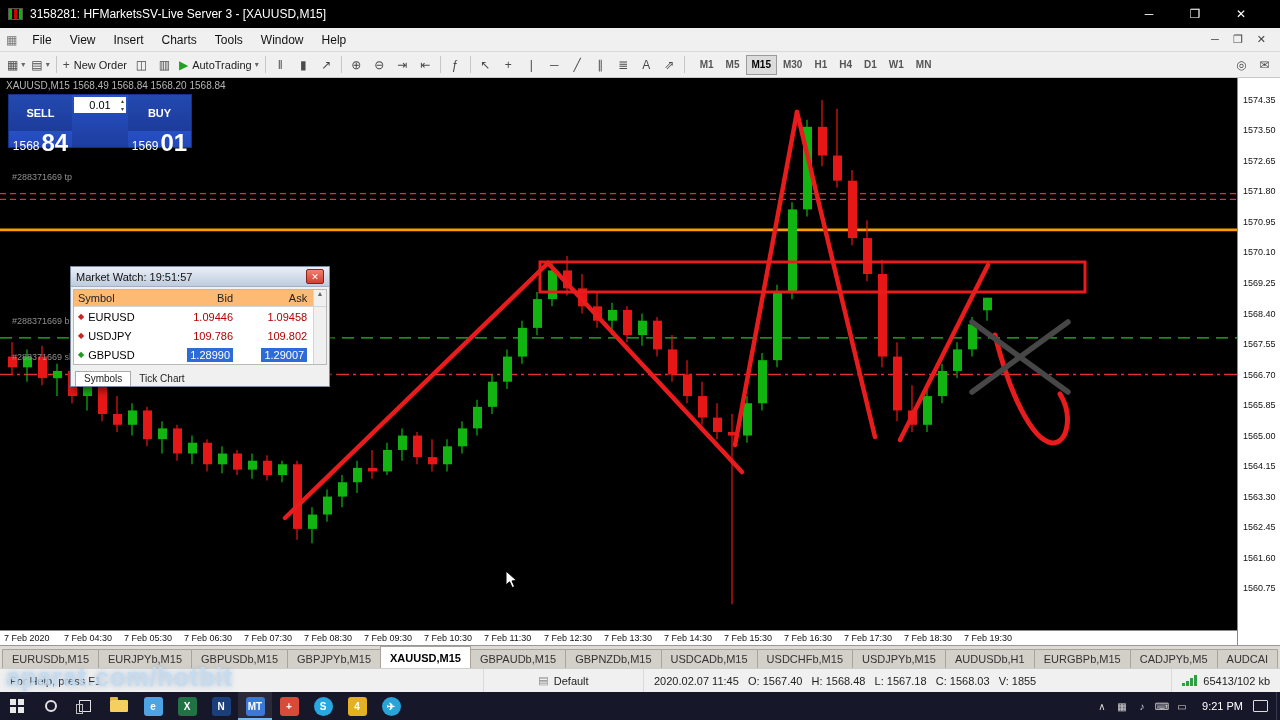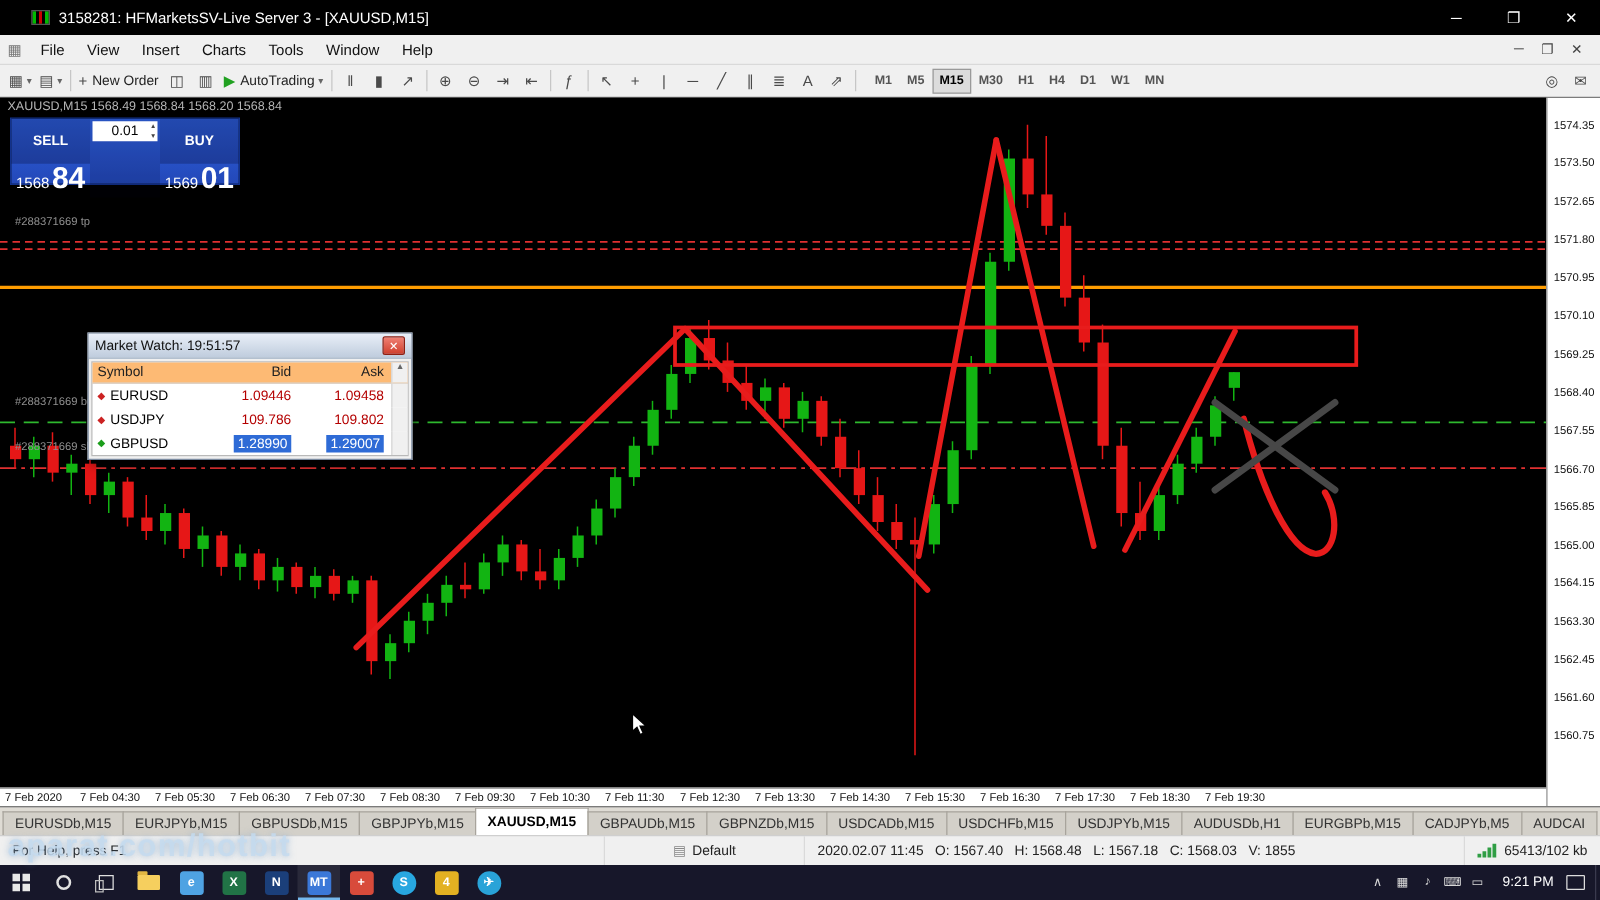--- a/index.html
+++ b/index.html
@@ -1,21 +1,21 @@
 <!DOCTYPE html>
 <html><head>
 <meta charset="utf-8">
 <style>
   * { margin:0; padding:0; box-sizing:border-box; }
   html,body { width:1280px; height:720px; overflow:hidden; background:#000;
               font-family:"Liberation Sans", sans-serif; }
 
   
   .titlebar { height:28px; background:#000; color:#fff; display:flex; align-items:center;
-              padding:0 0 0 8px; font-size:12px;margin-left:17px; }
+              padding:0 16px 0 8px; font-size:12px; }
   .title-icon { width:15px; height:12px; margin-right:7px; border:1px solid #555;
                 background:linear-gradient(90deg,#0b0 0 3px,#000 3px 5px,#c00 5px 8px,#000 8px 10px,#0b0 10px 13px); }
   .titlebar .title-text { flex:1; white-space:nowrap; }
   .win-ctl { width:46px; height:28px; display:flex; align-items:center; justify-content:center;
              color:#fff; font-size:12px; }
 
   
   .menubar { height:24px; background:#f0f0f0; display:flex; align-items:center;
              font-size:12px; color:#111; border-bottom:1px solid #d9d9d9; padding:0 4px; }
   .menu-sys-icon { color:#777; font-size:12px; margin:0 6px 0 2px; }
@@ -472,20 +472,24 @@
             <span class="c-sym">
               <span class="sym-dot" style="color: rgb(27, 158, 27);">◆</span>
               <span>GBPUSD</span>
             </span>
             <span class="c-bid"><span class="val-hi">1.28990</span></span>
             <span class="c-ask"><span class="val-hi">1.29007</span></span>
             <span class="c-scroll"></span>
           </div>
         </div>
     </div>
+    <div class="mw-tabs">
+        <div class="mw-tab active">Symbols</div>
+        <div class="mw-tab">Tick Chart</div>
+      </div>
   </div>
 
   <div class="price-scale">
       <div class="ps-label" style="top: 16.899px;">1574.35</div>
       <div class="ps-label" style="top: 47.414px;">1573.50</div>
       <div class="ps-label" style="top: 77.929px;">1572.65</div>
       <div class="ps-label" style="top: 108.444px;">1571.80</div>
       <div class="ps-label" style="top: 138.959px;">1570.95</div>
       <div class="ps-label" style="top: 169.474px;">1570.10</div>
       <div class="ps-label" style="top: 199.989px;">1569.25</div>

